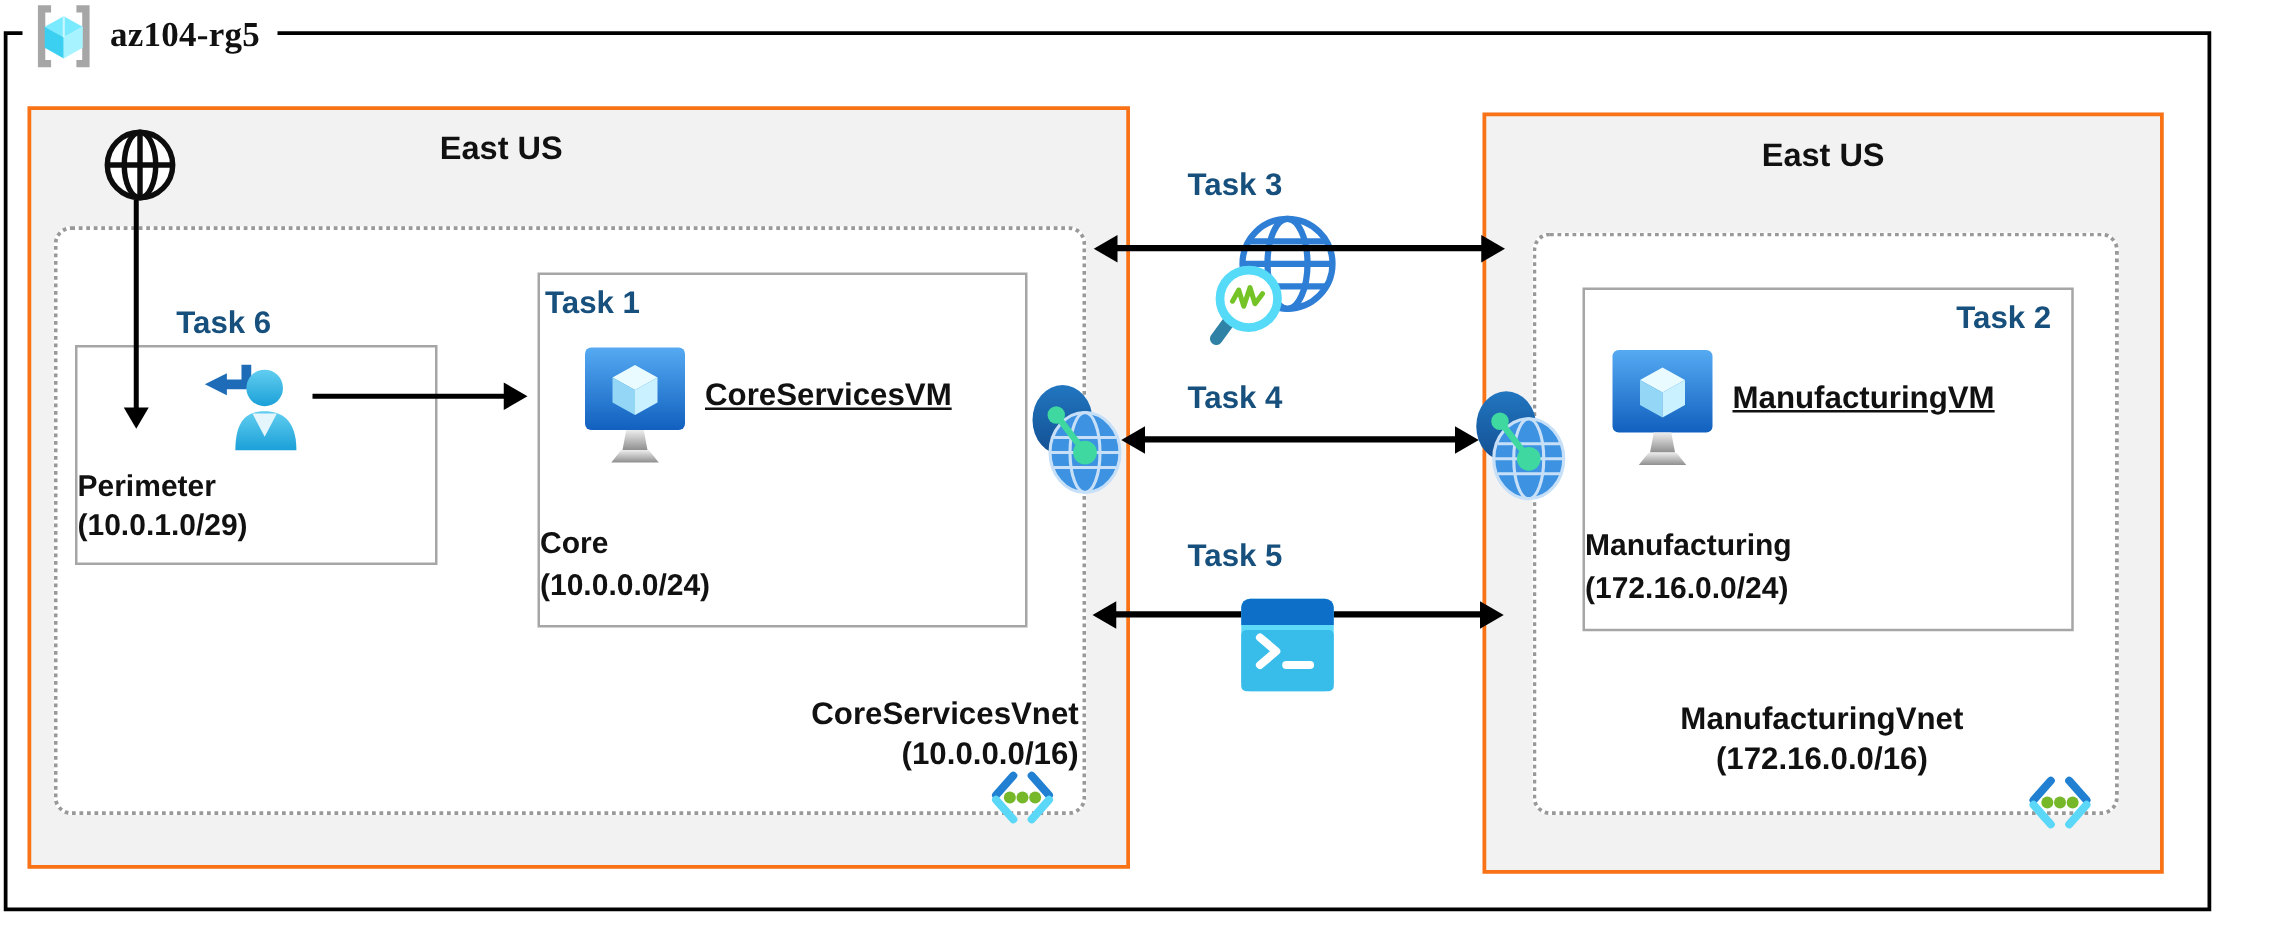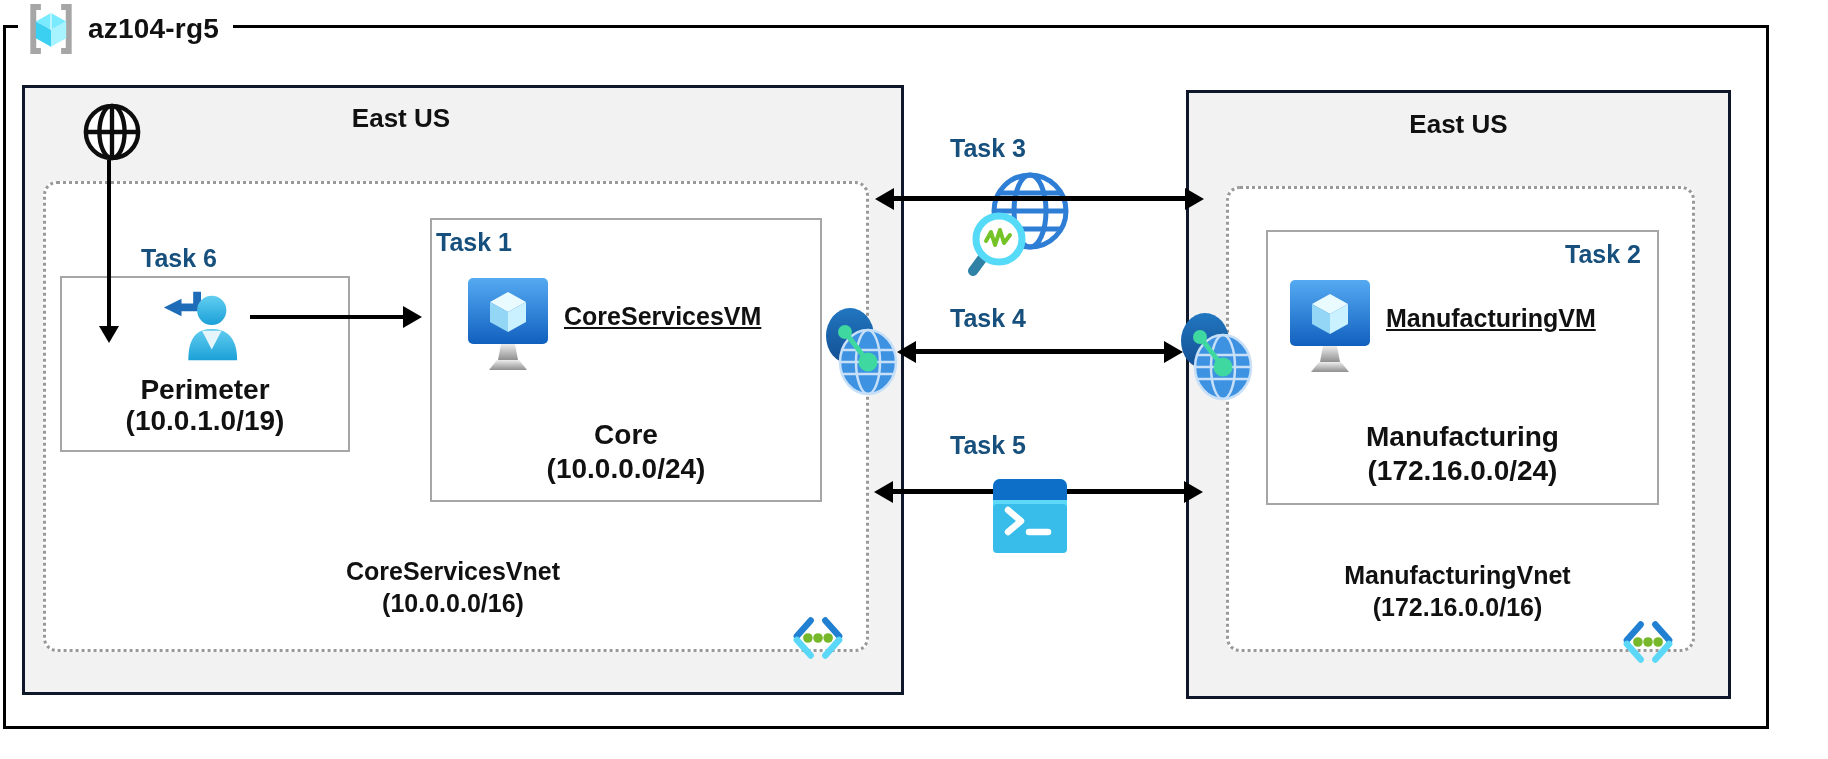--- a/index.html
+++ b/index.html
@@ -4,32 +4,32 @@
 <style>
   html,body{margin:0;padding:0;background:#fff;}
   .canvas{
     position:relative;width:1828px;height:759px;background:#fff;overflow:hidden;
     font-family:"Liberation Sans","DejaVu Sans",sans-serif;font-weight:700;color:var(--text-black,#111);
   }
   .abs{position:absolute;}
   
   .rg-box{left:3px;top:25px;width:1760px;height:698px;border:3px solid #000;}
   .rg-header{left:18px;top:0;height:58px;display:flex;align-items:center;gap:10px;background:#fff;padding:0 14px 0 6px;z-index:4;}
-  .rg-title{font-size:28px;letter-spacing:0.2px;}
-  
-  .region{background:var(--region-fill,#f2f2f2);border:3px solid #0f172a;z-index:1;}
+  .rg-title{font-size:28px;letter-spacing:0.2px;font-family:Liberation Serif, serif;}
+  
+  .region{background:var(--region-fill,#f2f2f2);border:3px solid #f97316;z-index:1;}
   .region-left{left:22px;top:85px;width:876px;height:604px;}
   .region-right{left:1186px;top:90px;width:539px;height:603px;}
   .region-title{font-size:26px;text-align:center;}
   
   .vnet-dotted{background:#fff;border:3px dotted var(--dotted-border-gray,#999);border-radius:14px;}
   
   .plainbox{background:#fff;border:2px solid var(--box-border-gray,#a6a6a6);}
   .task-label{color:var(--task-label,#17507d);font-size:25px;text-align:left;}
-  .name-label{font-size:28px;text-align:center;line-height:31px;}
+  .name-label{font-size:24px;line-height:31px;}
   .big-name{font-size:25px;text-align:center;line-height:32px;}
   .vm-row{display:flex;align-items:center;text-decoration:underline;}
   .vm-name{font-size:25px;margin-left:14px;margin-top:-18px;}
   
   .harrow{height:5px;background:#000;z-index:5;}
   .harrow.thin{height:4px;}
   .head-r::after{content:"";position:absolute;right:-17px;top:50%;transform:translateY(-50%);
     border-left:19px solid #000;border-top:11px solid transparent;border-bottom:11px solid transparent;}
   .head-l::before{content:"";position:absolute;left:-17px;top:50%;transform:translateY(-50%);
     border-right:19px solid #000;border-top:11px solid transparent;border-bottom:11px solid transparent;}
@@ -99,21 +99,21 @@
     <div class="abs plainbox" style="left:35px;top:188px;width:286px;height:172px;">
       <svg class="abs icon" style="left:98px;top:6px;" width="82" height="82" viewBox="0 0 84 84">
         <path d="M38 8 V24 H20" fill="none" stroke="#1e6cb8" stroke-width="8"></path>
         <polygon points="22,15 22,33 4,24" fill="#1e6cb8"></polygon>
         <circle cx="53" cy="27" r="15" fill="url(#gradPerson)"></circle>
         <path d="M29 78 C29 53 39 46 53 46 C67 46 79 53 79 78 Z" fill="url(#gradPerson)"></path>
         <polygon points="43,48 63,48 53,67" fill="#e4f5fc"></polygon>
       </svg>
       <div class="abs name-label" style="left:0;top:96px;width:100%;">
         <div>Perimeter</div>
-        <div>(10.0.1.0/19)</div>
+        <div>(10.0.1.0/29)</div>
       </div>
     </div>
 
     <div class="abs plainbox" style="left:405px;top:130px;width:388px;height:280px;">
       <div class="abs task-label" style="left:4px;top:8px;width:110px;text-align:left;">Task 1</div>
       <div class="abs vm-row" style="left:34px;top:56px;">
         <svg class="icon" width="84" height="98" viewBox="0 0 84 98">
           <rect x="2" y="2" width="80" height="66" rx="5" fill="url(#gradVM)"></rect>
           <polygon points="42,16 60,26 42,36 24,26" fill="#e9fbff"></polygon>
           <polygon points="24,26 42,36 42,56 24,46" fill="#93d6f5"></polygon>
@@ -122,21 +122,21 @@
           <polygon points="23,94 61,94 53,84 31,84" fill="url(#gradStand)"></polygon>
         </svg>
         <div class="vm-name">CoreServicesVM</div>
       </div>
       <div class="abs name-label" style="left:0;top:198px;width:100%;line-height:34px;">
         <div>Core</div>
         <div>(10.0.0.0/24)</div>
       </div>
     </div>
 
-    <div class="abs big-name" style="left:18px;top:467px;width:820px;">
+    <div class="abs big-name" style="left:18px;top:467px;width:820px;text-align:right;">
       <div>CoreServicesVnet</div>
       <div>(10.0.0.0/16)</div>
     </div>
 
     <svg class="abs icon" style="left:765px;top:527px;" width="56" height="46" viewBox="0 0 60 50">
       <line x1="22" y1="6" x2="7" y2="23" stroke="#2180d2" stroke-width="7" stroke-linecap="round"></line>
       <line x1="7" y1="27" x2="22" y2="44" stroke="#5bd8f8" stroke-width="7" stroke-linecap="round"></line>
       <line x1="38" y1="6" x2="53" y2="23" stroke="#2180d2" stroke-width="7" stroke-linecap="round"></line>
       <line x1="53" y1="27" x2="38" y2="44" stroke="#5bd8f8" stroke-width="7" stroke-linecap="round"></line>
       <circle cx="19" cy="25" r="5.2" fill="#76b82a"></circle>

